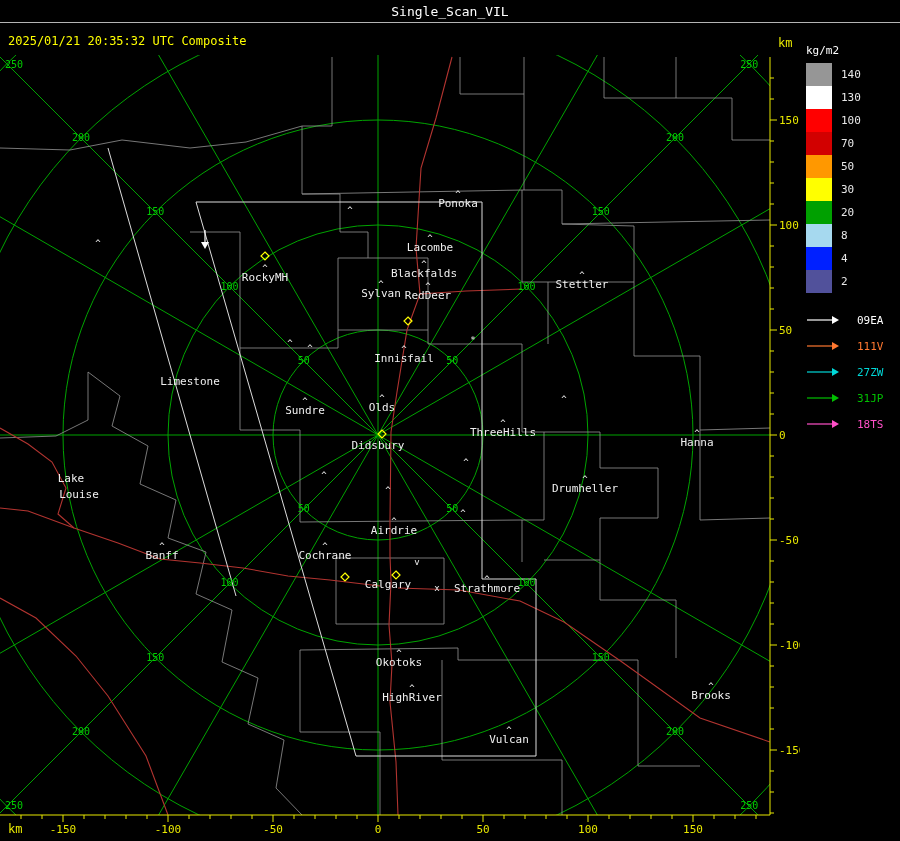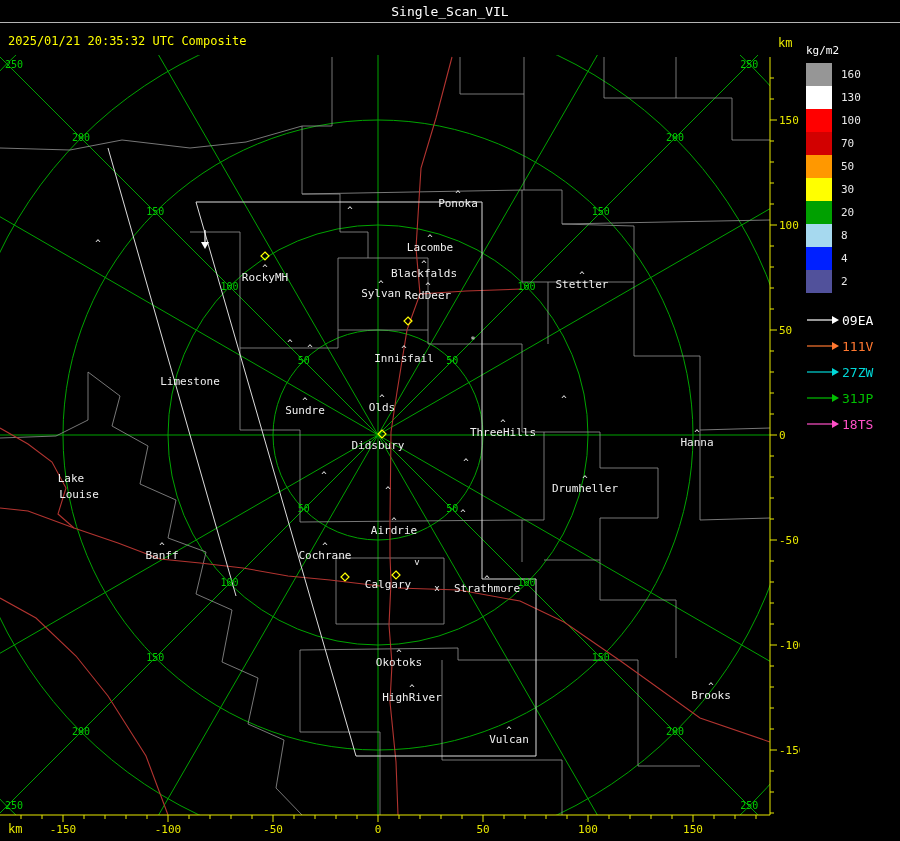--- a/index.html
+++ b/index.html
@@ -11,21 +11,21 @@
   .timestamp{position:absolute;left:8px;top:34px;color:#ffff00;font-size:12px;white-space:pre;}
   .km-top{position:absolute;left:778px;top:36px;color:#e8e800;font-size:12px;}
   #map-svg{position:absolute;left:0;top:55px;}
   .legend{position:absolute;left:806px;top:44px;width:92px;color:#e8e8e8;font-size:11px;}
   .legend-unit{margin-bottom:6px;color:#ffffff;}
   .scale-row{display:flex;align-items:center;height:23px;}
   .scale-box{width:26px;height:23px;flex:0 0 26px;}
   .scale-label{margin-left:9px;color:#e8e8e8;}
   #pointer-rows{margin-top:14px;}
   .pointer-row{display:flex;align-items:center;height:26px;}
-  .pointer-label{margin-left:2px;font-size:13px;}
+  .pointer-label{margin-left:17px;font-size:11px;}
 </style>
 </head>
 <body>
 
 <div class="screen">
   <div class="titlebar">
     <span>Single_Scan_VIL</span>
   </div>
   <div class="timestamp">2025/01/21 20:35:32 UTC Composite</div>
   <div class="km-top">km</div>
@@ -260,21 +260,21 @@
       <text x="588" y="833" fill="#e8e800" font-size="11px" font-family="&quot;DejaVu Sans Mono&quot;, monospace" text-anchor="middle">100</text>
       <text x="693" y="833" fill="#e8e800" font-size="11px" font-family="&quot;DejaVu Sans Mono&quot;, monospace" text-anchor="middle">150</text>
       <text x="8" y="833" fill="#e8e800" font-size="12px" font-family="&quot;DejaVu Sans Mono&quot;, monospace">km</text>
     </svg>
 
   <div class="legend">
     <div class="legend-unit">kg/m2</div>
     <div id="scale-rows">
         <div class="scale-row">
           <div class="scale-box" style="background: rgb(150, 150, 150);"></div>
-          <div class="scale-label">160</div>
+          <div class="scale-label">140</div>
         </div>
         <div class="scale-row">
           <div class="scale-box" style="background: rgb(255, 255, 255);"></div>
           <div class="scale-label">130</div>
         </div>
         <div class="scale-row">
           <div class="scale-box" style="background: rgb(255, 0, 0);"></div>
           <div class="scale-label">100</div>
         </div>
         <div class="scale-row">

